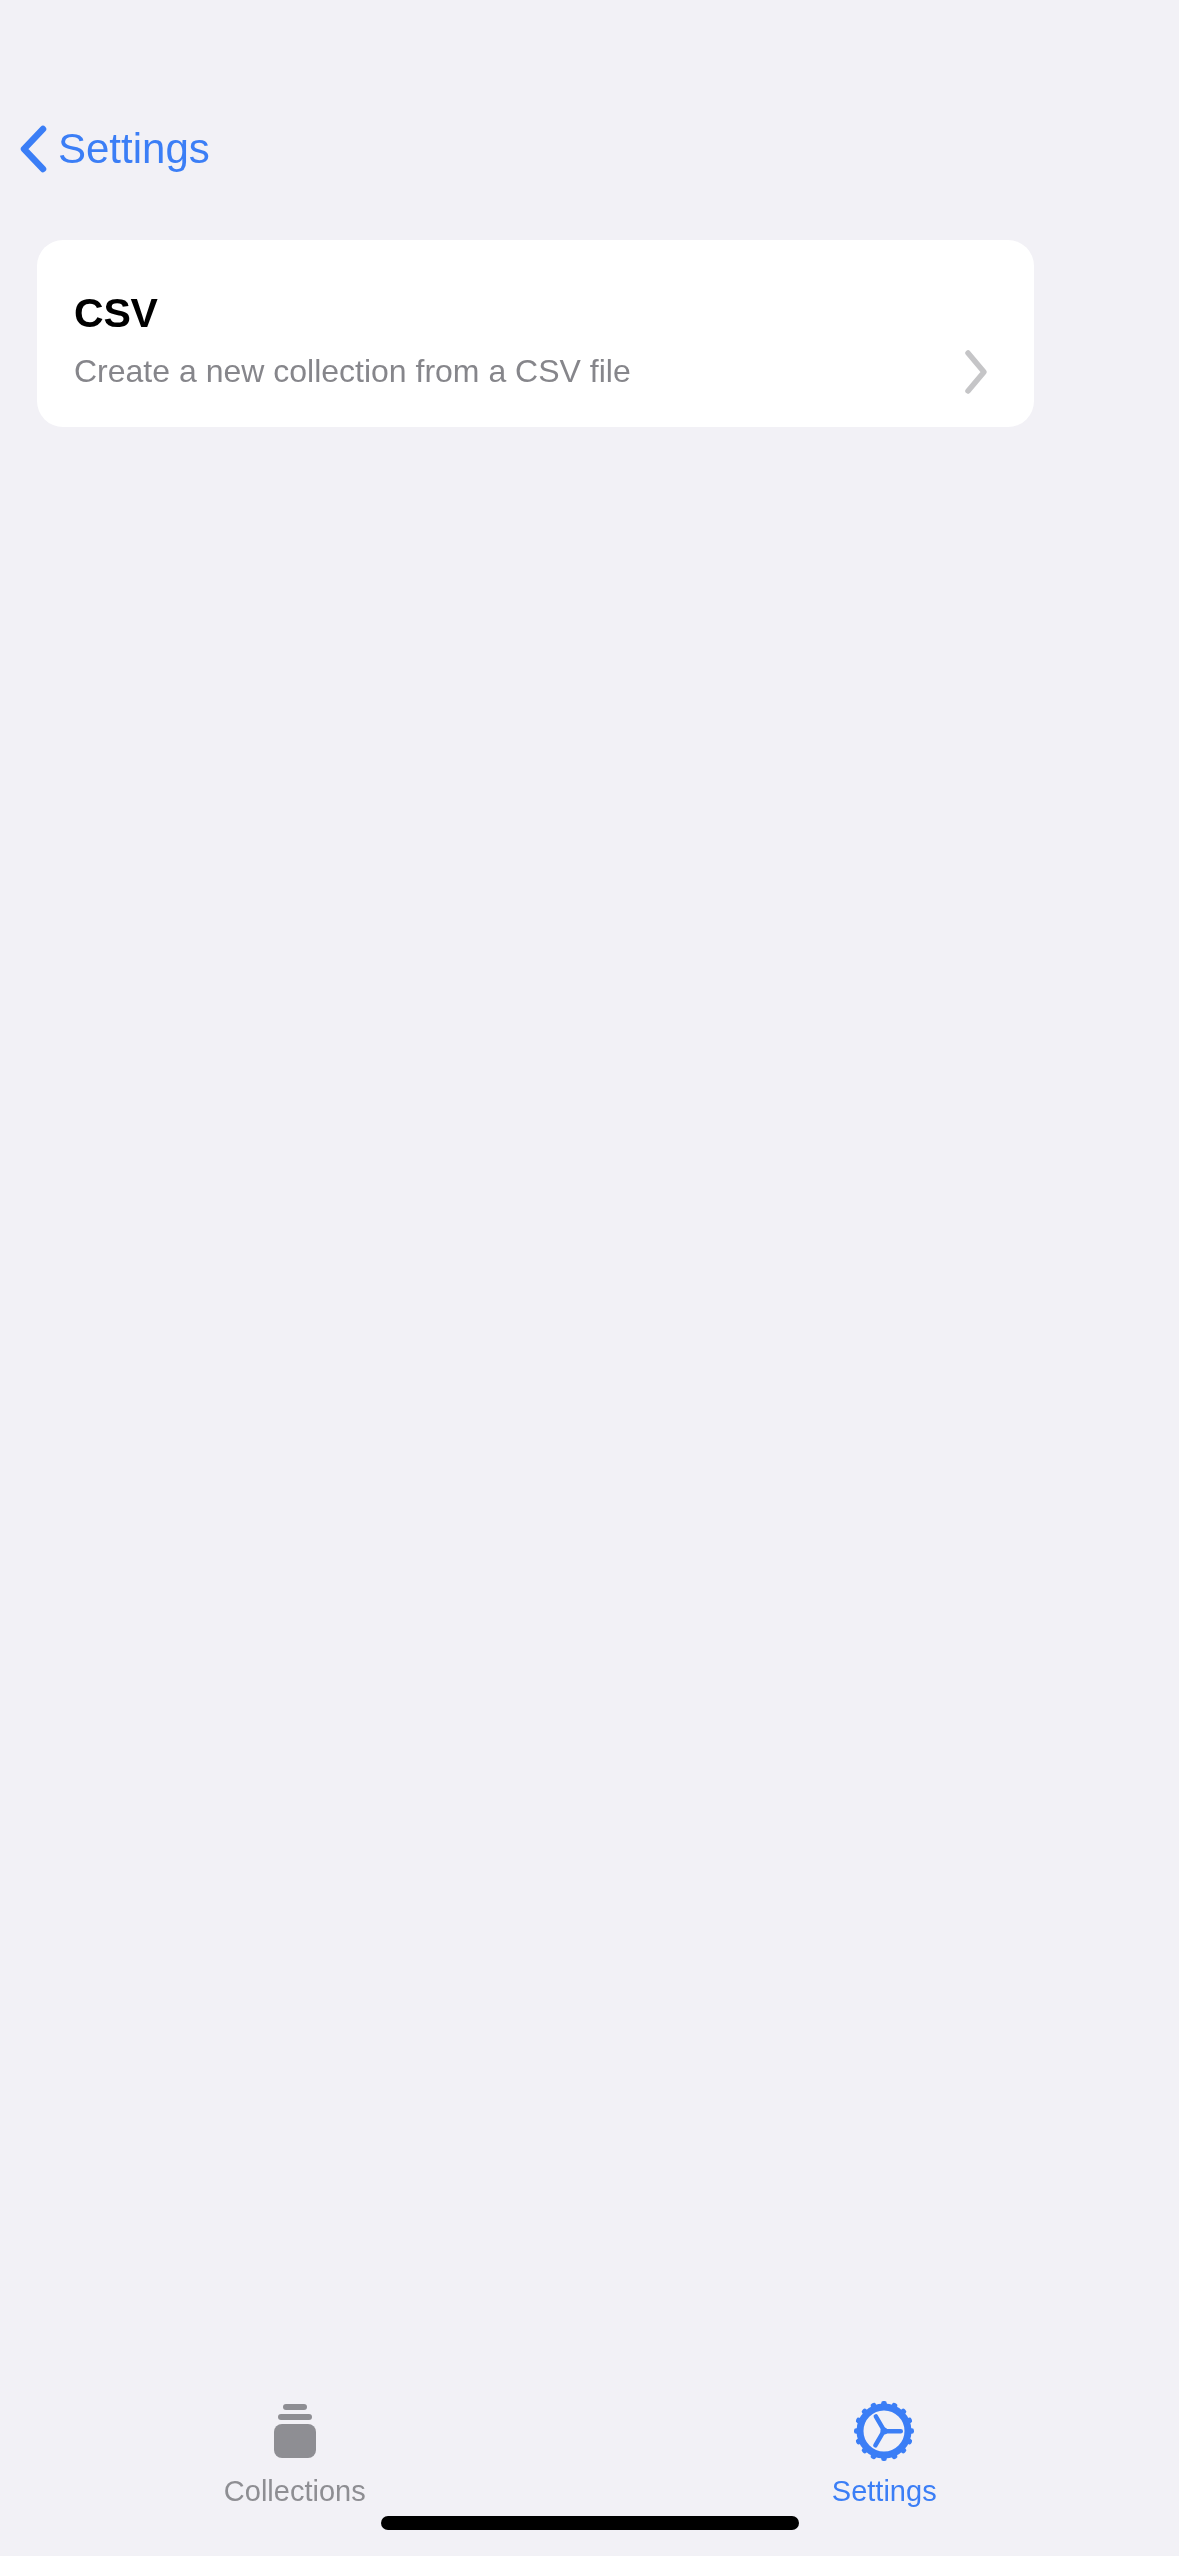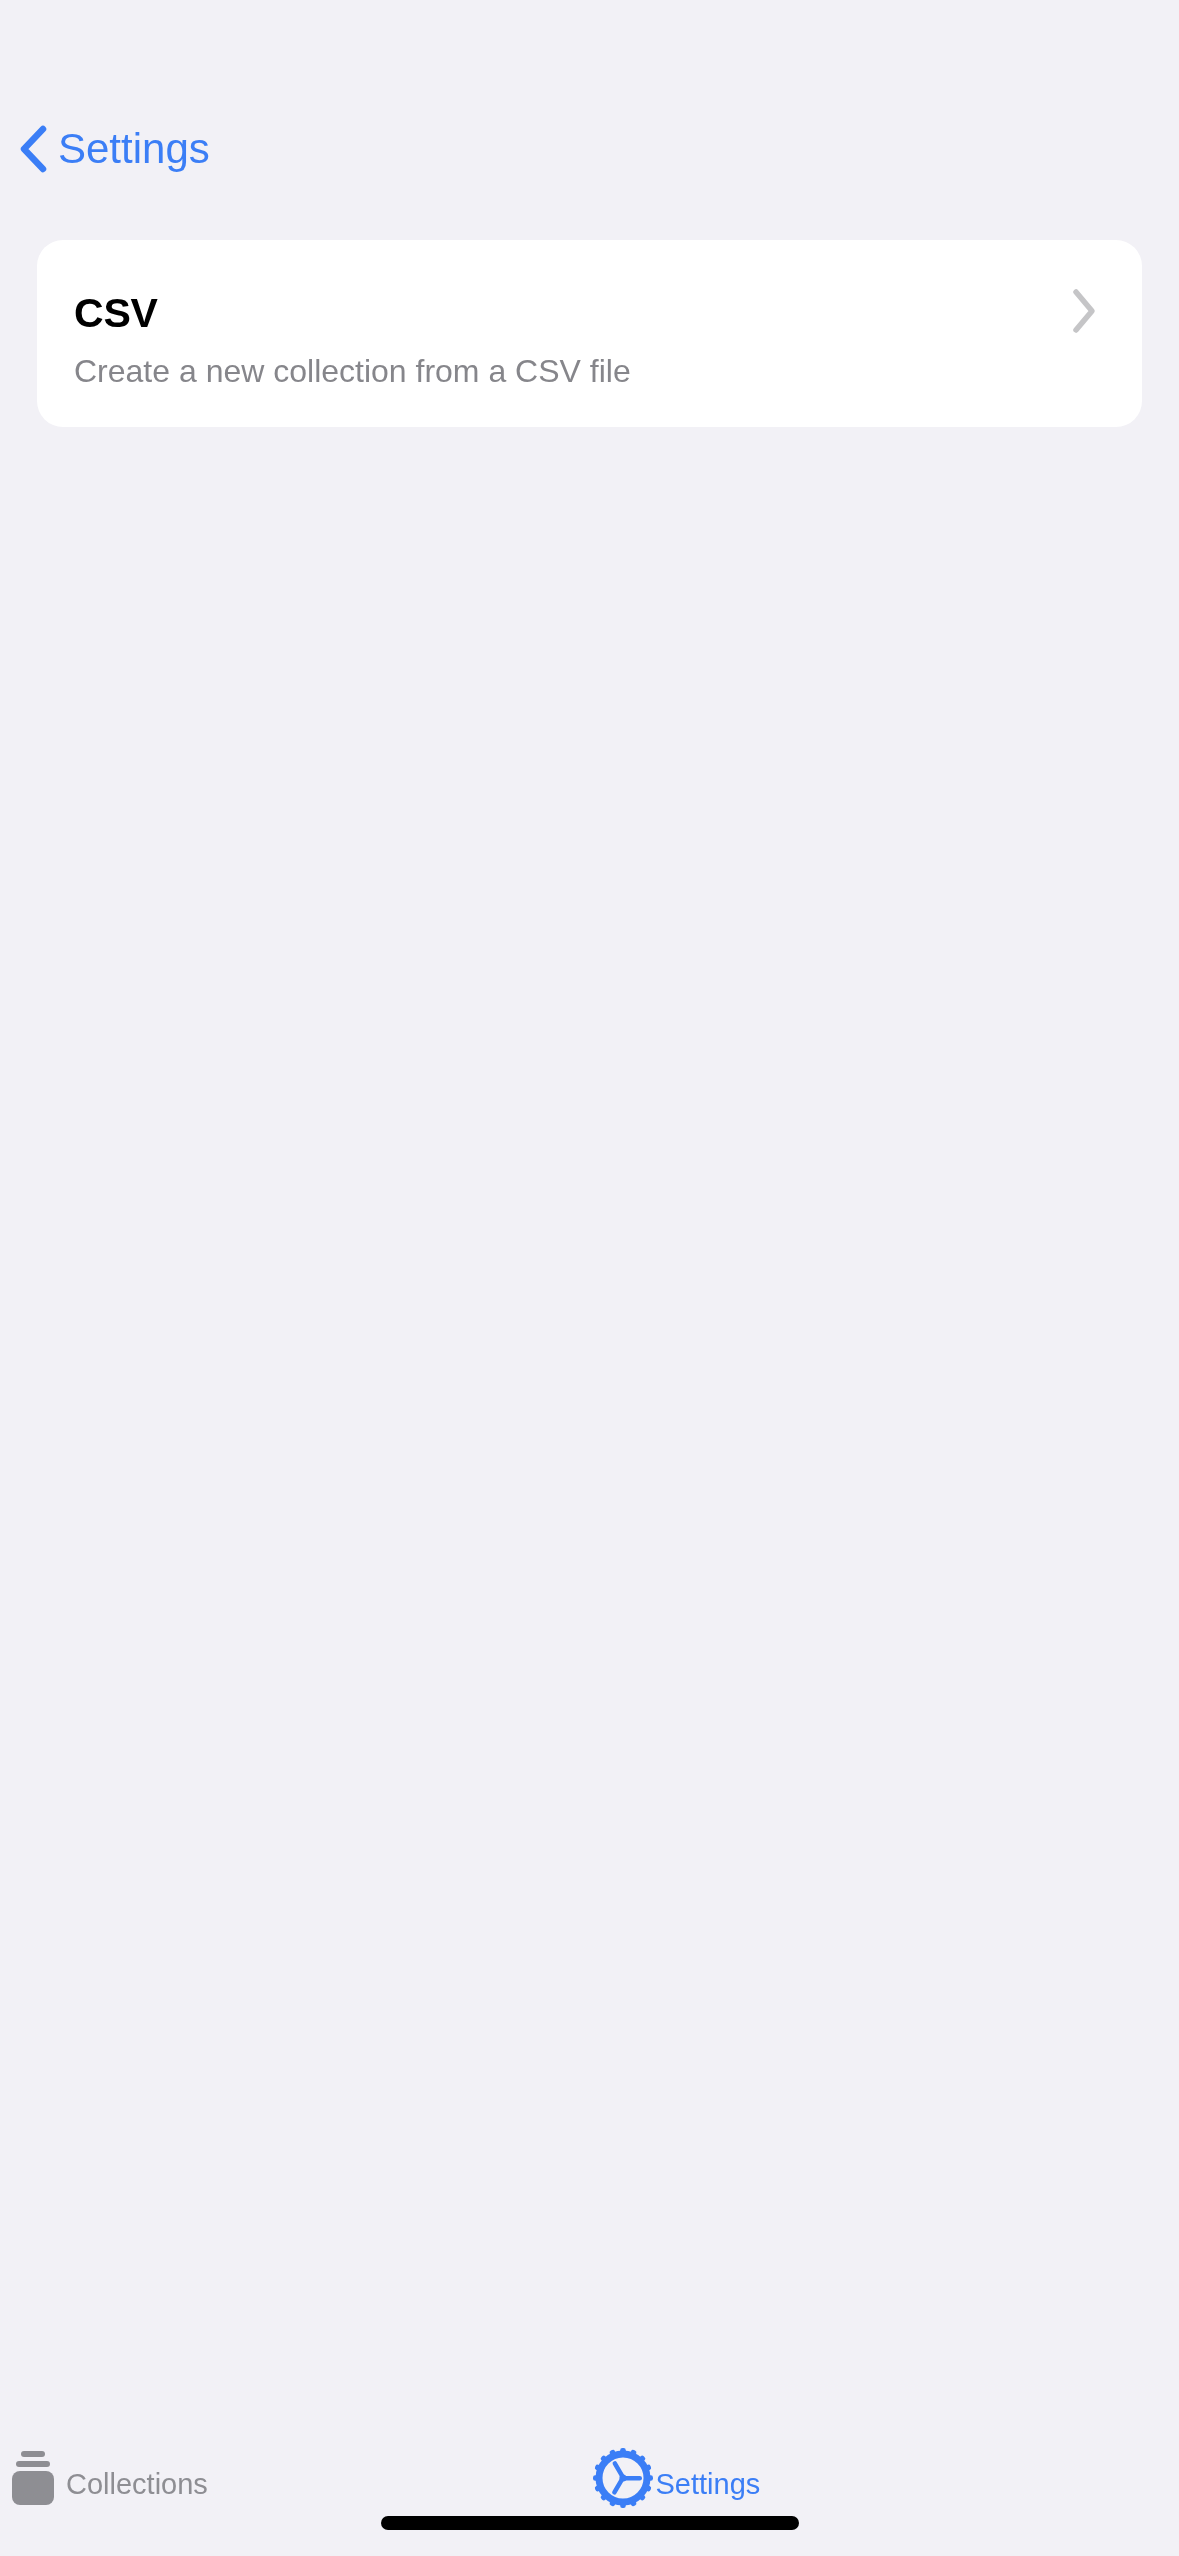--- a/index.html
+++ b/index.html
@@ -80,24 +80,24 @@
   
   .content {
     position:absolute;
     top:194px; left:0;
     width:1179px;
     bottom:286px;
   }
   .card {
     position:absolute;
     left:37px; top:46px;
-    width:1105px;
+    width:997px;
     background:#ffffff;
     border-radius:26px;
-    display:flex; align-items:flex-start;
+    display:flex; align-items:flex-end;
     padding:48px 36px 32px 37px;
     cursor:pointer;
   }
   .card-text { flex:1 1 auto; min-width:0; }
   .card-title {
     font-size:41px; font-weight:700;
     color:#000; line-height:50px;
     letter-spacing:-0.2px;
   }
   .card-subtitle {
@@ -115,21 +115,21 @@
   
   .tab-bar {
     position:absolute;
     left:0; bottom:0;
     width:1179px; height:286px;
     background:#f2f1f6;
     display:flex;
   }
   .tab-item {
     flex:1 1 0;
-    display:flex; flex-direction:row;
+    display:flex; flex-direction:column;
     align-items:center; justify-content:flex-start;
     padding-top:130px;
     cursor:pointer;
   }
   .tab-icon {
     width:66px; height:62px;
     display:flex; align-items:center; justify-content:center;
   }
   .tab-icon svg { display:block; }
   .tab-label {

